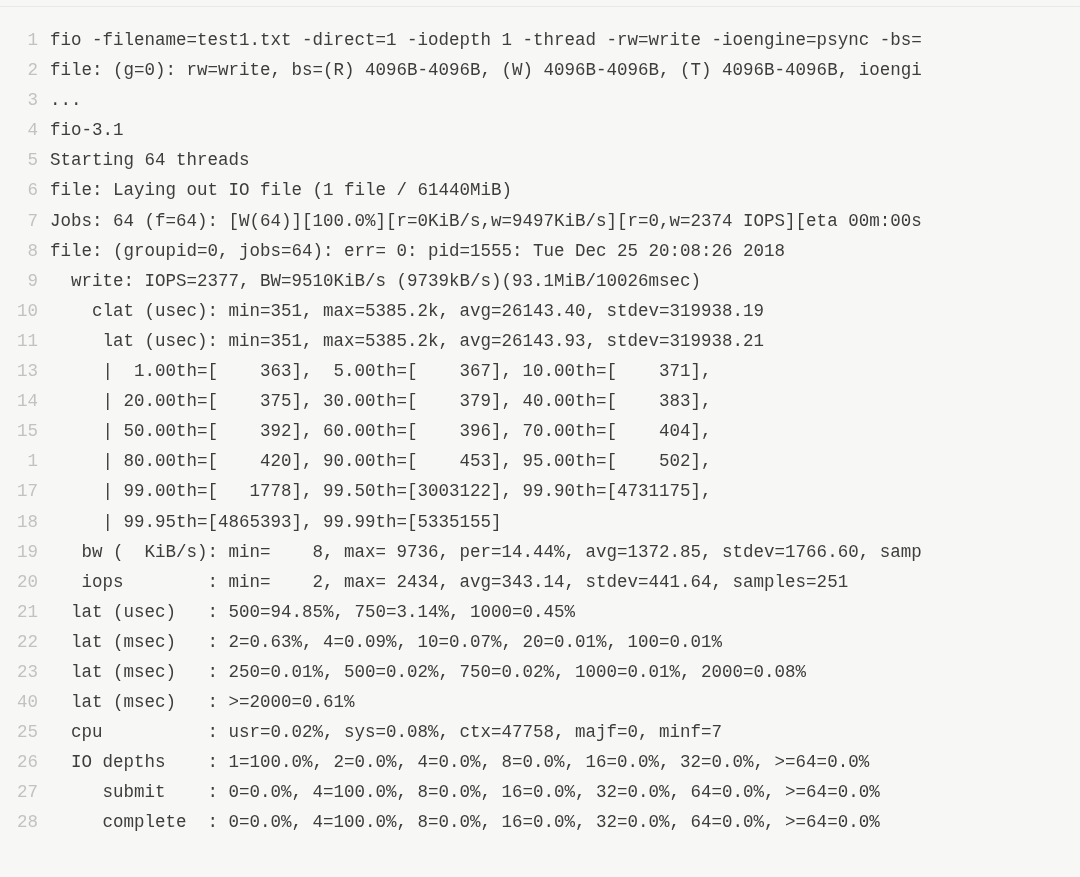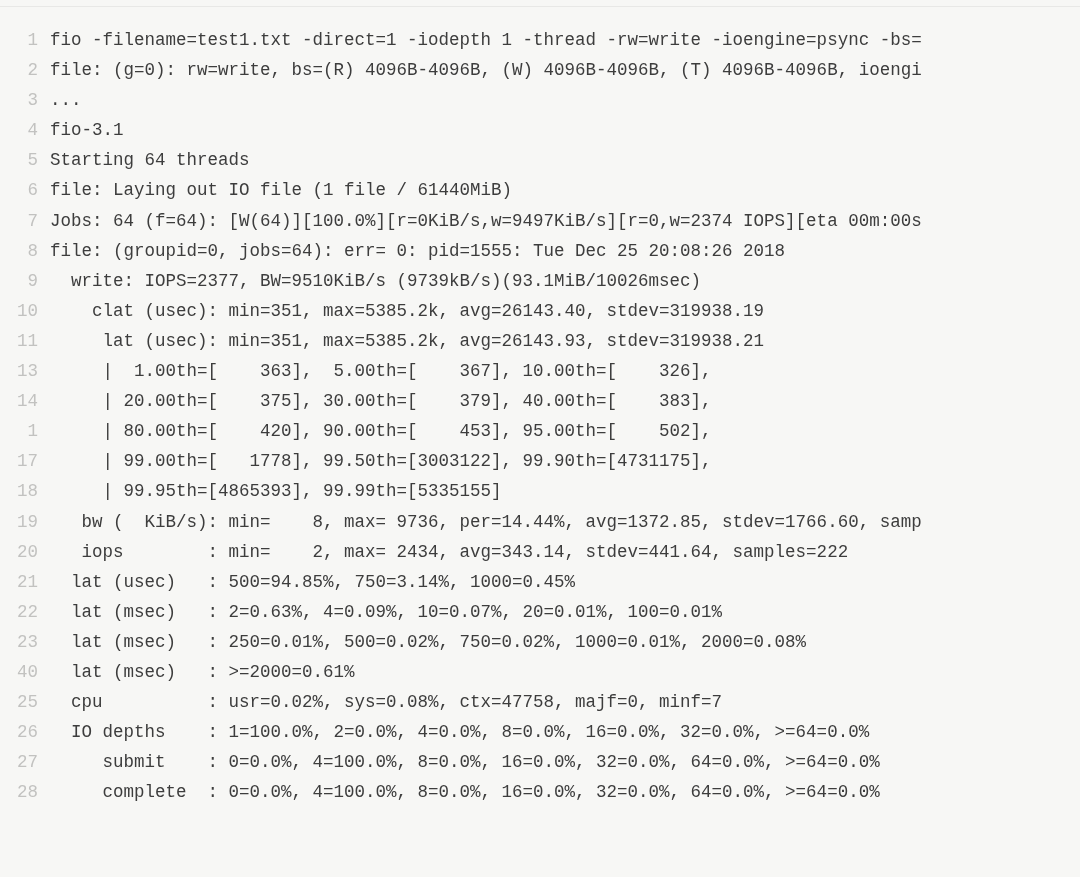--- a/index.html
+++ b/index.html
@@ -50,27 +50,28 @@
     <div class="line"><span class="gutter">2</span><span class="content">file: (g=0): rw=write, bs=(R) 4096B-4096B, (W) 4096B-4096B, (T) 4096B-4096B, ioengi</span></div>
     <div class="line"><span class="gutter">3</span><span class="content">...</span></div>
     <div class="line"><span class="gutter">4</span><span class="content">fio-3.1</span></div>
     <div class="line"><span class="gutter">5</span><span class="content">Starting 64 threads</span></div>
     <div class="line"><span class="gutter">6</span><span class="content">file: Laying out IO file (1 file / 61440MiB)</span></div>
     <div class="line"><span class="gutter">7</span><span class="content">Jobs: 64 (f=64): [W(64)][100.0%][r=0KiB/s,w=9497KiB/s][r=0,w=2374 IOPS][eta 00m:00s</span></div>
     <div class="line"><span class="gutter">8</span><span class="content">file: (groupid=0, jobs=64): err= 0: pid=1555: Tue Dec 25 20:08:26 2018</span></div>
     <div class="line"><span class="gutter">9</span><span class="content">  write: IOPS=2377, BW=9510KiB/s (9739kB/s)(93.1MiB/10026msec)</span></div>
     <div class="line"><span class="gutter">10</span><span class="content">    clat (usec): min=351, max=5385.2k, avg=26143.40, stdev=319938.19</span></div>
     <div class="line"><span class="gutter">11</span><span class="content">     lat (usec): min=351, max=5385.2k, avg=26143.93, stdev=319938.21</span></div>
-    <div class="line"><span class="gutter">13</span><span class="content">     |  1.00th=[    363],  5.00th=[    367], 10.00th=[    326],</span></div>
+    <div class="line"><span class="gutter">13</span><span class="content">     |  1.00th=[    363],  5.00th=[    367], 10.00th=[    371],</span></div>
     <div class="line"><span class="gutter">14</span><span class="content">     | 20.00th=[    375], 30.00th=[    379], 40.00th=[    383],</span></div>
+    <div class="line"><span class="gutter">15</span><span class="content">     | 50.00th=[    392], 60.00th=[    396], 70.00th=[    404],</span></div>
     <div class="line"><span class="gutter">1</span><span class="content">     | 80.00th=[    420], 90.00th=[    453], 95.00th=[    502],</span></div>
     <div class="line"><span class="gutter">17</span><span class="content">     | 99.00th=[   1778], 99.50th=[3003122], 99.90th=[4731175],</span></div>
     <div class="line"><span class="gutter">18</span><span class="content">     | 99.95th=[4865393], 99.99th=[5335155]</span></div>
     <div class="line"><span class="gutter">19</span><span class="content">   bw (  KiB/s): min=    8, max= 9736, per=14.44%, avg=1372.85, stdev=1766.60, samp</span></div>
-    <div class="line"><span class="gutter">20</span><span class="content">   iops        : min=    2, max= 2434, avg=343.14, stdev=441.64, samples=222</span></div>
+    <div class="line"><span class="gutter">20</span><span class="content">   iops        : min=    2, max= 2434, avg=343.14, stdev=441.64, samples=251</span></div>
     <div class="line"><span class="gutter">21</span><span class="content">  lat (usec)   : 500=94.85%, 750=3.14%, 1000=0.45%</span></div>
     <div class="line"><span class="gutter">22</span><span class="content">  lat (msec)   : 2=0.63%, 4=0.09%, 10=0.07%, 20=0.01%, 100=0.01%</span></div>
     <div class="line"><span class="gutter">23</span><span class="content">  lat (msec)   : 250=0.01%, 500=0.02%, 750=0.02%, 1000=0.01%, 2000=0.08%</span></div>
     <div class="line"><span class="gutter">40</span><span class="content">  lat (msec)   : &gt;=2000=0.61%</span></div>
     <div class="line"><span class="gutter">25</span><span class="content">  cpu          : usr=0.02%, sys=0.08%, ctx=47758, majf=0, minf=7</span></div>
     <div class="line"><span class="gutter">26</span><span class="content">  IO depths    : 1=100.0%, 2=0.0%, 4=0.0%, 8=0.0%, 16=0.0%, 32=0.0%, &gt;=64=0.0%</span></div>
     <div class="line"><span class="gutter">27</span><span class="content">     submit    : 0=0.0%, 4=100.0%, 8=0.0%, 16=0.0%, 32=0.0%, 64=0.0%, &gt;=64=0.0%</span></div>
     <div class="line"><span class="gutter">28</span><span class="content">     complete  : 0=0.0%, 4=100.0%, 8=0.0%, 16=0.0%, 32=0.0%, 64=0.0%, &gt;=64=0.0%</span></div>
   </div>
 

